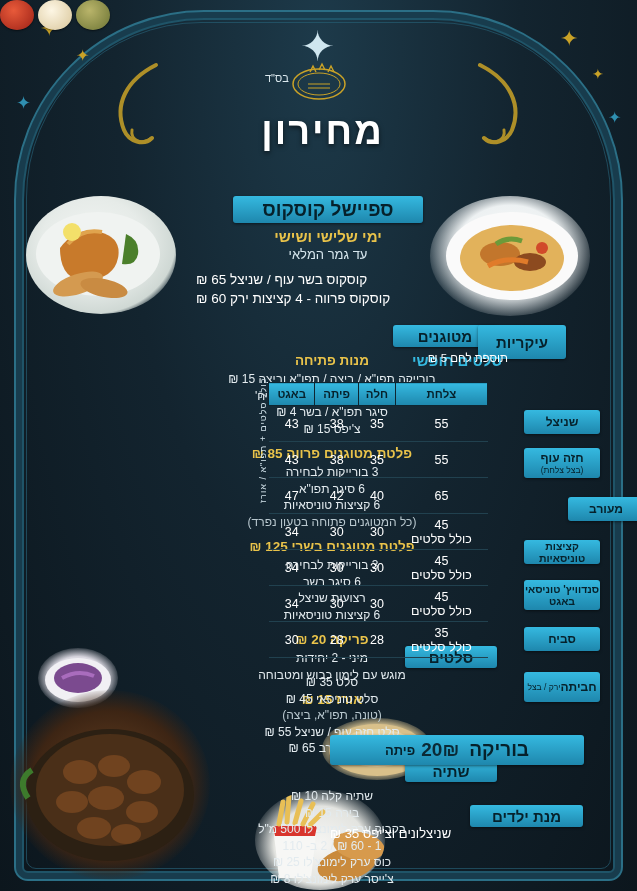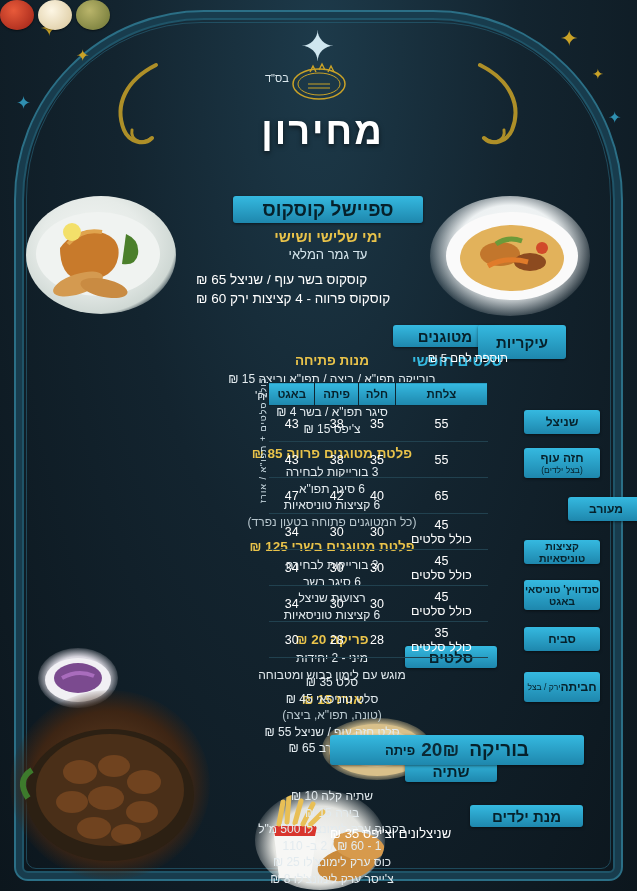--- a/index.html
+++ b/index.html
@@ -441,21 +441,21 @@
         </tr>
       </tbody>
     </table>
   </div>
 
   <div class="row-label pill" style="top:410px;">
     <span>שניצל</span>
   </div>
   <div class="row-label pill" style="top:448px;height:30px;flex-direction:column;">
     <span>חזה עוף</span>
-    <small>(בצל ילדים)</small>
+    <small>(בצל צלחת)</small>
   </div>
   <div class="row-label pill" style="top:497px;margin-left:44px;">
     <span>מעורב</span>
   </div>
   <div class="row-label pill" style="top:540px;font-size:10.5px;">
     <span>קציצות טוניסאיות</span>
   </div>
   <div class="row-label pill" style="top:580px;height:30px;font-size:10.5px;line-height:12px;">
     <span>סנדוויץ' טוניסאי באגט</span>
   </div>

